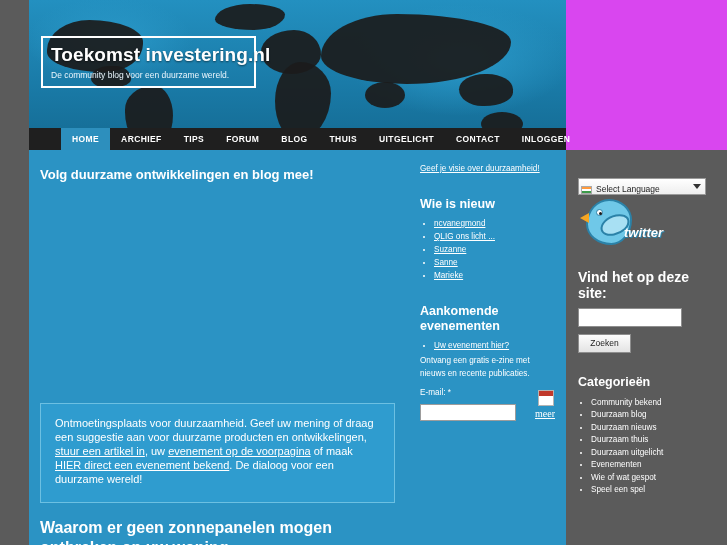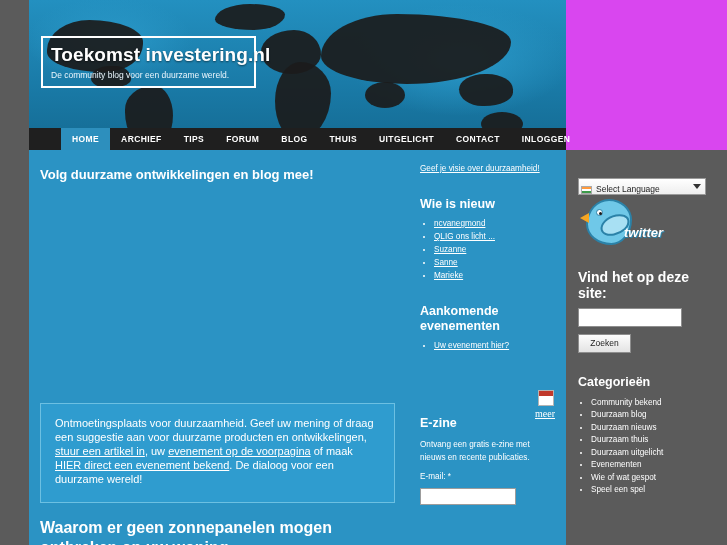--- a/index.html
+++ b/index.html
@@ -425,21 +425,20 @@
       <div class="mid-h gap">Aankomende evenementen</div>
       <ul class="mid-list">
         <li><a href="#">Uw evenement hier?</a></li>
       </ul>
 
       <div id="cal-icon">
         <div class="cal-top"></div>
       </div>
       <a id="meer-link" href="#">meer</a>
 
-      <div class="mid-h" style="margin-top:66px;">E-zine</div>
       <p class="mid-p">Ontvang een gratis e-zine met nieuws en recente publicaties.</p>
       <div class="mid-label">E-mail: *</div>
       <input class="mid-input" type="text" value="" style="">
     </div>
   </div>
 
   <div id="right-col">
     <div id="lang-select">
       <span id="lang-flag"></span>
       <span>Select Language</span>

